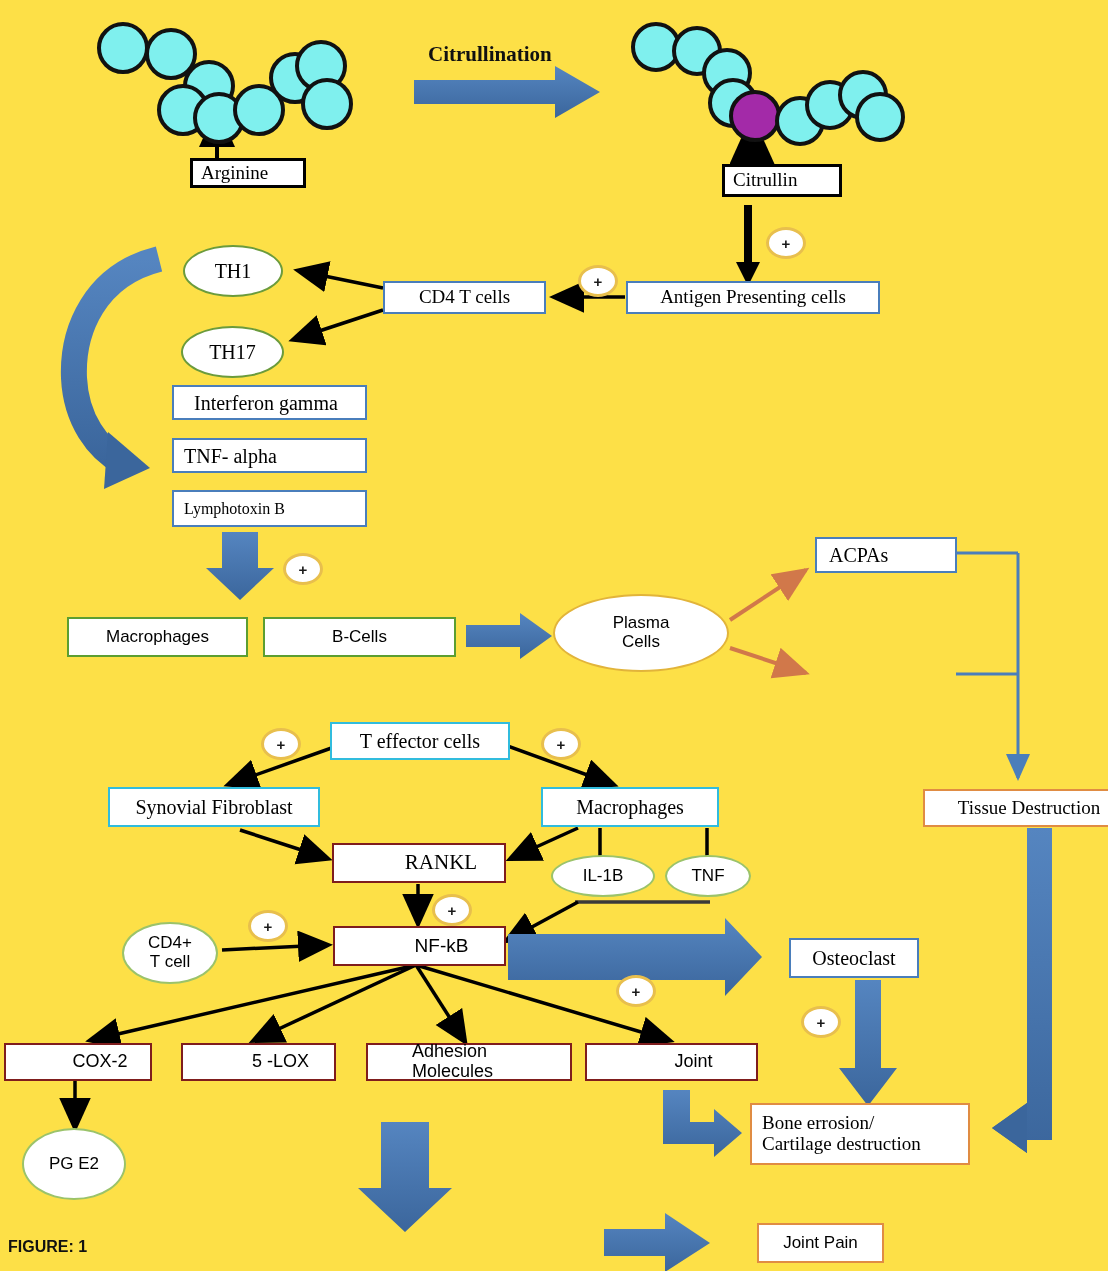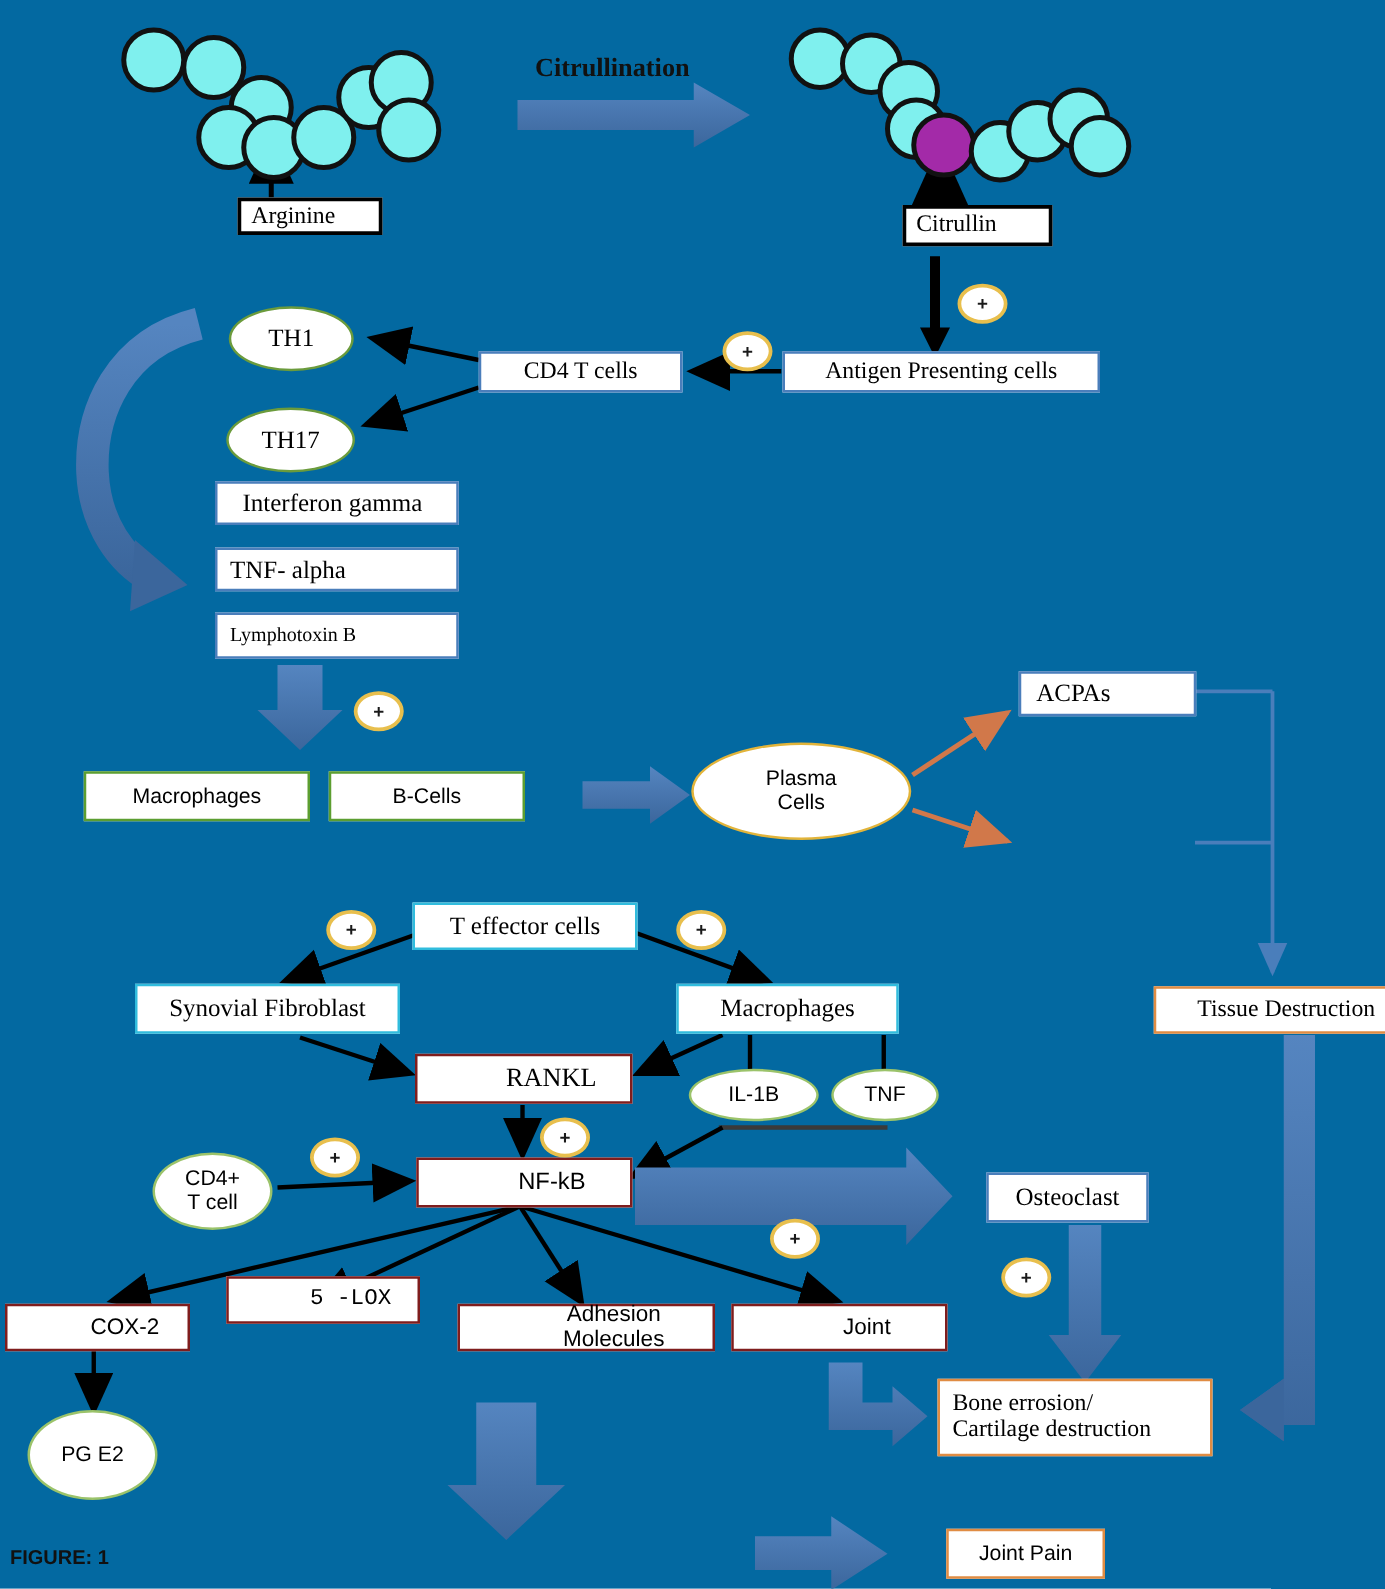--- a/index.html
+++ b/index.html
@@ -1,21 +1,21 @@
 <!DOCTYPE html>
 <html><head>
 <meta charset="utf-8">
 <style>
   html,body{margin:0;padding:0;background:#ffffff;}
   body{font-family:"Liberation Serif", serif;}
-  #canvas{position:relative;width:1108px;height:1271px;background:#0369a1;overflow:hidden;}
+  #canvas{position:relative;width:1108px;height:1271px;background:#fde047;overflow:hidden;}
   svg.layer{position:absolute;left:0;top:0;width:1108px;height:1271px;pointer-events:none;}
 
   .node{position:absolute;box-sizing:border-box;display:flex;align-items:center;justify-content:center;
-        background:#ffffff;text-align:center;line-height:1.1;}
+        background:#ffffff;line-height:1.1;}
   .box{border:2px solid #4a7ebb;}
   .box-black{border:3px solid #000;justify-content:flex-start;padding-left:8px;}
   .box-green{border:2px solid #5c9e31;}
   .box-cyan{border:2px solid #31bcdd;}
   .box-cyan-thin{border:2px solid #7f1d1d;padding-left:44px;}
   .box-orange{border:2px solid #e08c43;}
   .ell{border-radius:50%;}
   .ell-green{border:2px solid #6b9b3c;}
   .ell-gold{border:2.5px solid #e2b43a;}
   .ell-lgreen{border:2px solid #9bc36a;}
@@ -249,21 +249,21 @@
   </div>
 
   <div class="node box serif" style="left:172px;top:490px;width:195px;height:37px;font-size:16px;justify-content:flex-start;padding-left:10px;">
     <span>Lymphotoxin B</span>
   </div>
 
   <div class="node box-green sans" style="left:67px;top:617px;width:181px;height:40px;font-size:17px;">
     <span>Macrophages</span>
   </div>
 
-  <div class="node box-green sans" style="left:263px;top:617px;width:157px;height:40px;font-size:17px;">
+  <div class="node box-green sans" style="left:263px;top:617px;width:193px;height:40px;font-size:17px;">
     <span>B-Cells</span>
   </div>
 
   <div class="node ell ell-gold sans" style="left:553px;top:594px;width:176px;height:78px;font-size:17px;flex-direction:column;">
     <span>Plasma</span>
     <span>Cells</span>
   </div>
 
   <div class="node box serif" style="left:815px;top:537px;width:142px;height:36px;font-size:20px;justify-content:flex-start;padding-left:12px;">
     <span>ACPAs</span>
@@ -308,21 +308,21 @@
   </div>
 
   <div class="node box serif" style="left:789px;top:938px;width:130px;height:40px;font-size:20px;">
     <span>Osteoclast</span>
   </div>
 
   <div class="node box-cyan-thin sans" style="left:4px;top:1043px;width:148px;height:38px;font-size:18px;">
     <span>COX-2</span>
   </div>
 
-  <div class="node box-cyan-thin sans" style="left:181px;top:1021px;width:155px;height:38px;font-size:18px;font-family:Liberation Mono, monospace;">
+  <div class="node box-cyan-thin sans" style="left:181px;top:1043px;width:155px;height:38px;font-size:18px;">
     <span>5 -LOX</span>
   </div>
 
   <div class="node box-cyan-thin sans" style="left:366px;top:1043px;width:206px;height:38px;font-size:18px;">
     <span>Adhesion Molecules</span>
   </div>
 
   <div class="node box-cyan-thin sans" style="left:585px;top:1043px;width:173px;height:38px;font-size:18px;">
     <span>Joint</span>
   </div>

